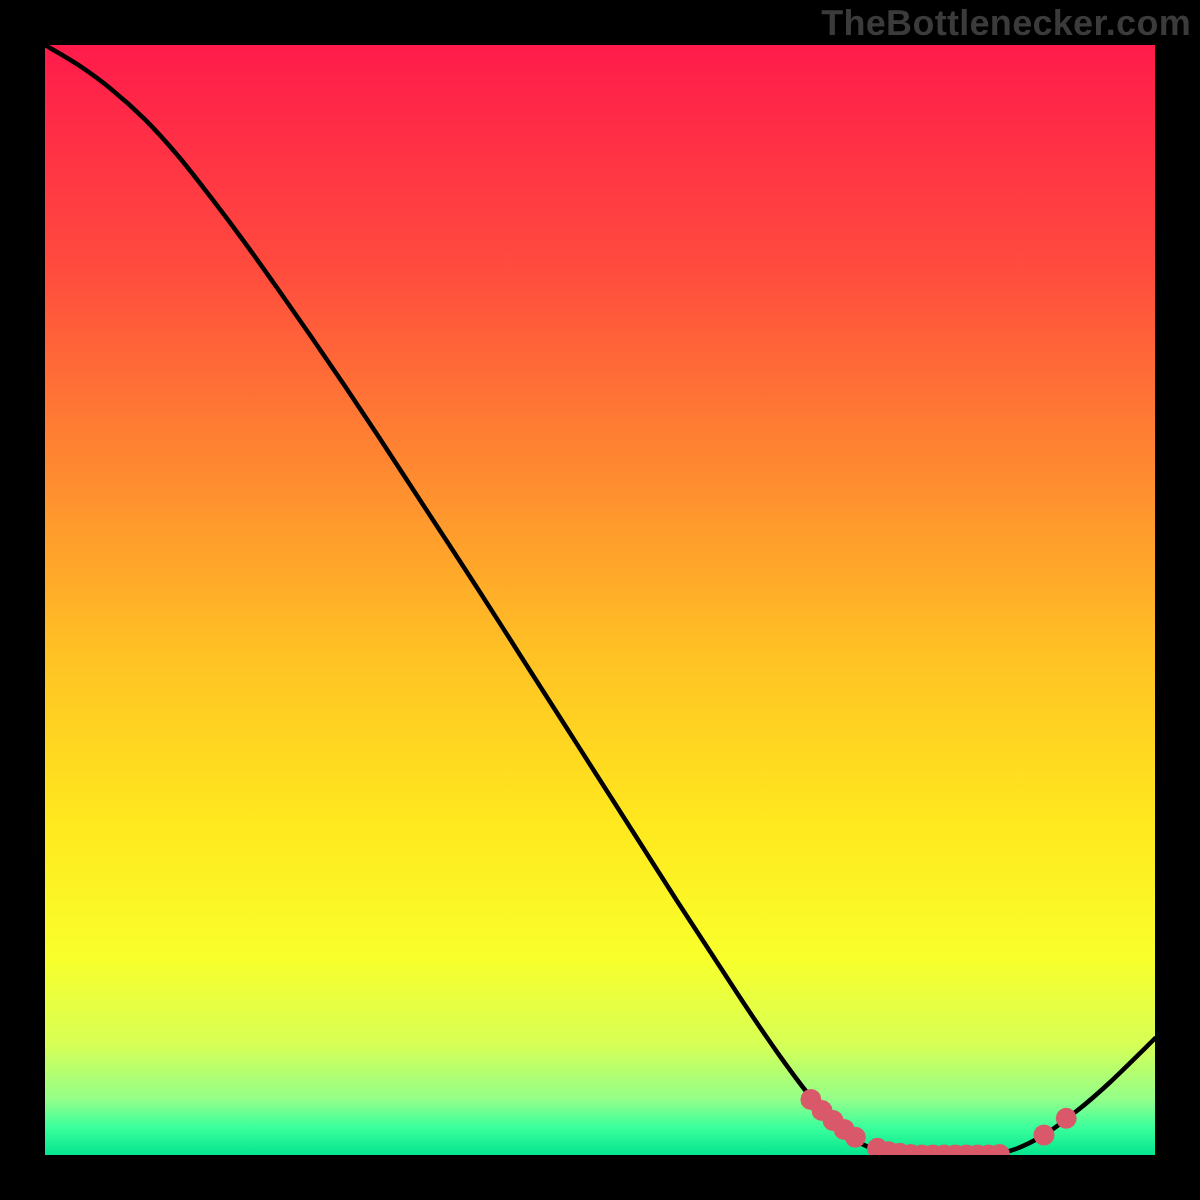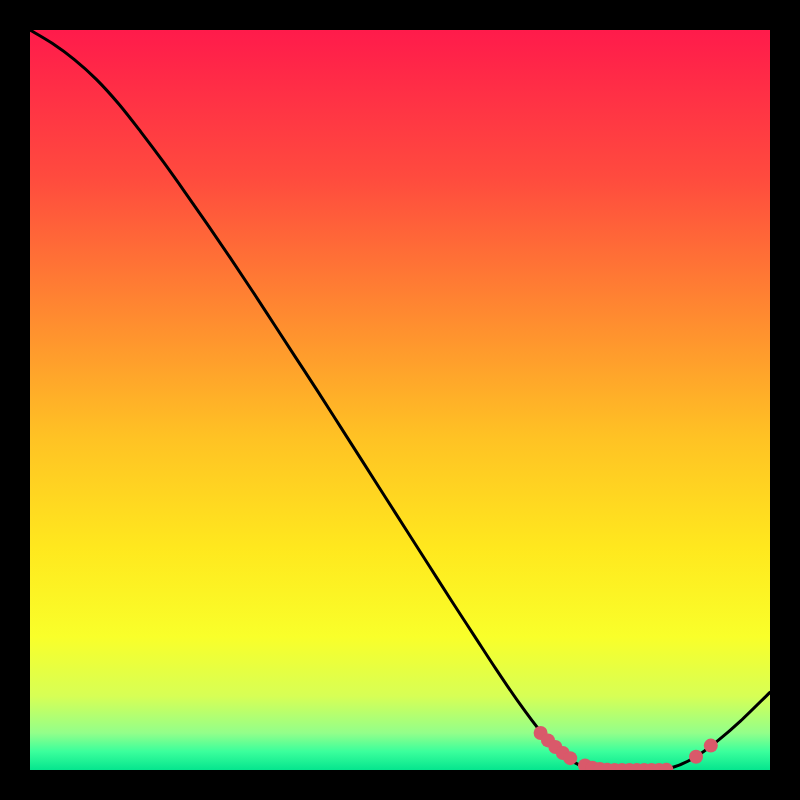--- a/index.html
+++ b/index.html
@@ -35,20 +35,21 @@
     height: 740px;
   }
   .plot svg {
     display: block;
   }
 </style>
 </head>
 <body>
 
 <div class="frame">
+  <div class="watermark">TheBottlenecker.com</div>
   <div class="plot">
     <svg id="chart-svg" width="740" height="740" viewBox="0 0 740 740">
         <defs>
           <linearGradient id="bg-grad" x1="0" y1="0" x2="0" y2="1">
             <stop offset="0%" stop-color="#ff1b4b"></stop>
             <stop offset="20%" stop-color="#ff4b3e"></stop>
             <stop offset="40%" stop-color="#ff8f2f"></stop>
             <stop offset="55.00000000000001%" stop-color="#ffc224"></stop>
             <stop offset="70%" stop-color="#ffe81e"></stop>
             <stop offset="82%" stop-color="#f9ff2a"></stop>

